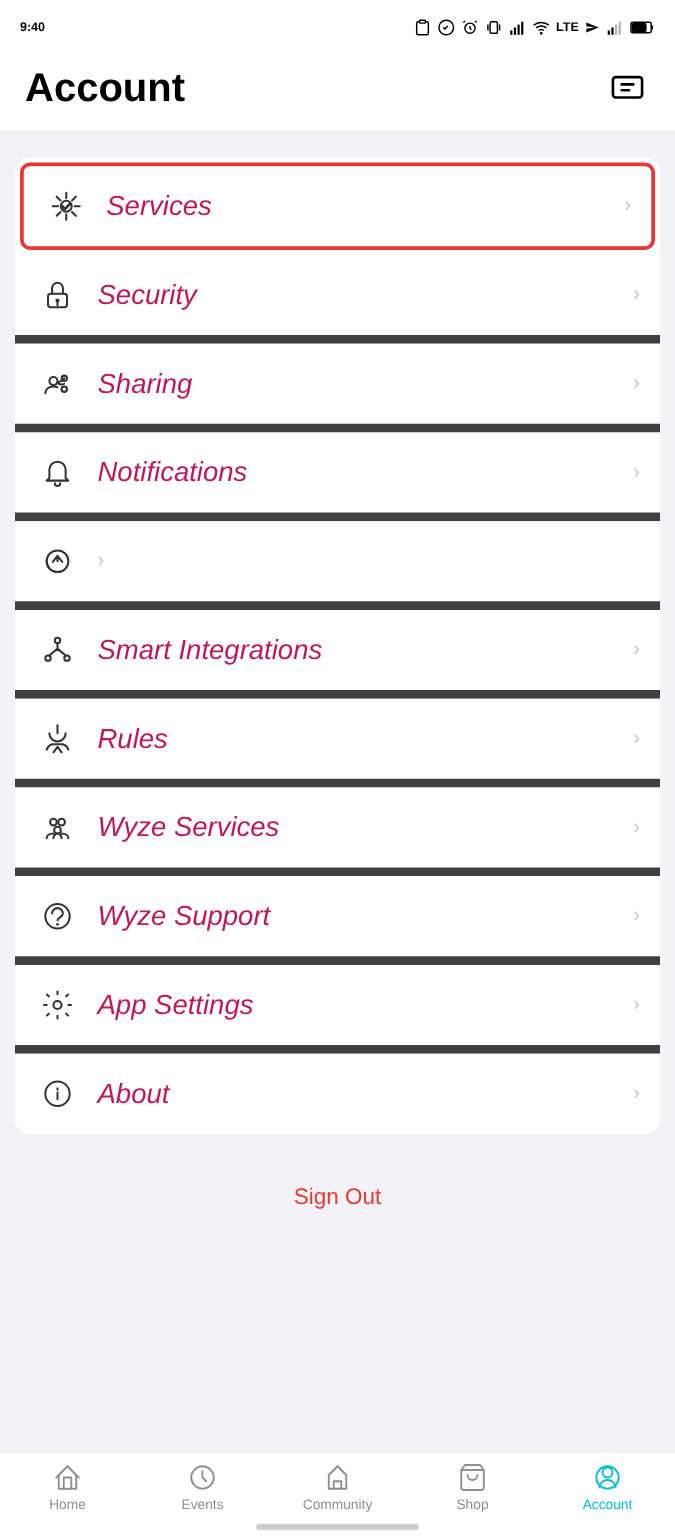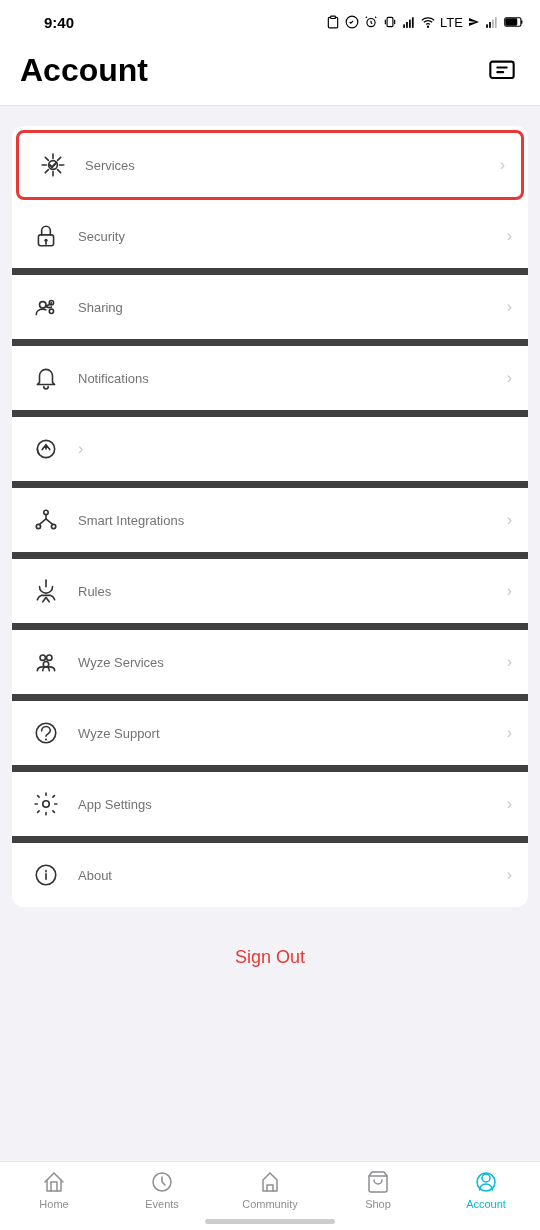--- a/index.html
+++ b/index.html
@@ -15,24 +15,23 @@
     
     .status-bar {
       background: #ffffff;
       display: flex;
       justify-content: space-between;
       align-items: center;
       padding: 0 16px;
       height: 44px;
     }
     .status-bar-left {
-      font-size: 15px;
+      font-size: 10px;
       font-weight: 600;
       color: #000;
-      margin-left: 28px;
     }
     .status-bar-right {
       display: flex;
       align-items: center;
       gap: 5px;
     }
 
     
     .header {
       background: #ffffff;
@@ -93,22 +92,23 @@
       width: 26px;
       height: 26px;
       stroke: #333;
       fill: none;
       stroke-width: 1.5;
       stroke-linecap: round;
       stroke-linejoin: round;
     }
     .menu-item-label {
       flex: 1;
-      font-size: 13px;
-      color: #737373;
+      font-size: 22px;
+      color: #be185d;
+      font-style: italic;
     }
     .menu-item-chevron {
       color: #c7c7cc;
       font-size: 16px;
     }
 
     
     .sign-out-container {
       text-align: center;
       padding: 20px;
@@ -213,21 +213,21 @@
         <rect x="17" y="4" width="3" height="18"></rect>
       </svg>
 
     <svg width="14" height="14" viewBox="0 0 24 24" fill="none" stroke="#000" stroke-width="2">
         <path d="M5 12.55a11 11 0 0114.08 0"></path>
         <path d="M1.42 9a16 16 0 0121.16 0"></path>
         <path d="M8.53 16.11a6 6 0 016.95 0"></path>
         <circle cx="12" cy="20" r="1" fill="#000"></circle>
       </svg>
 
-    <span style="font-size:13px;font-weight:400;">LTE</span>
+    <span style="font-size:10px;font-weight:700;">LTE</span>
 
     <svg width="12" height="14" viewBox="0 0 24 24" fill="#000">
         <path d="M2 20L22 12 2 4v6l14 2-14 2z"></path>
       </svg>
 
     <svg width="14" height="14" viewBox="0 0 24 24" fill="#000">
         <rect x="2" y="16" width="3" height="6"></rect>
         <rect x="7" y="12" width="3" height="10"></rect>
         <rect x="12" y="8" width="3" height="14" opacity="0.3"></rect>
         <rect x="17" y="4" width="3" height="18" opacity="0.3"></rect>

